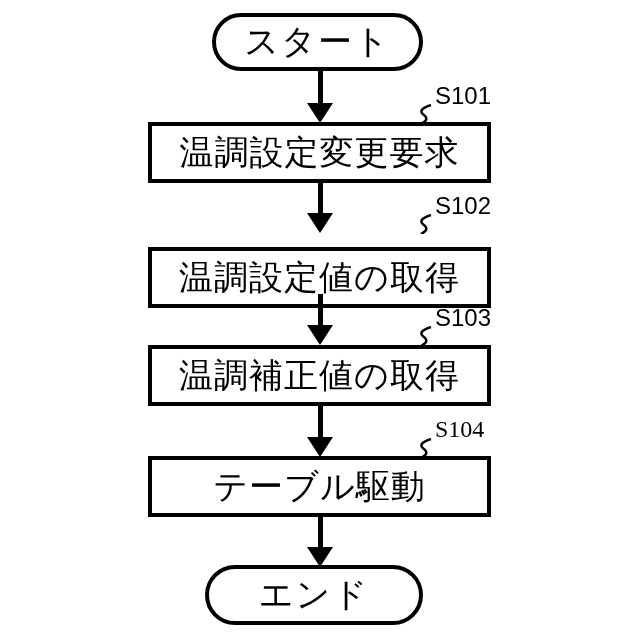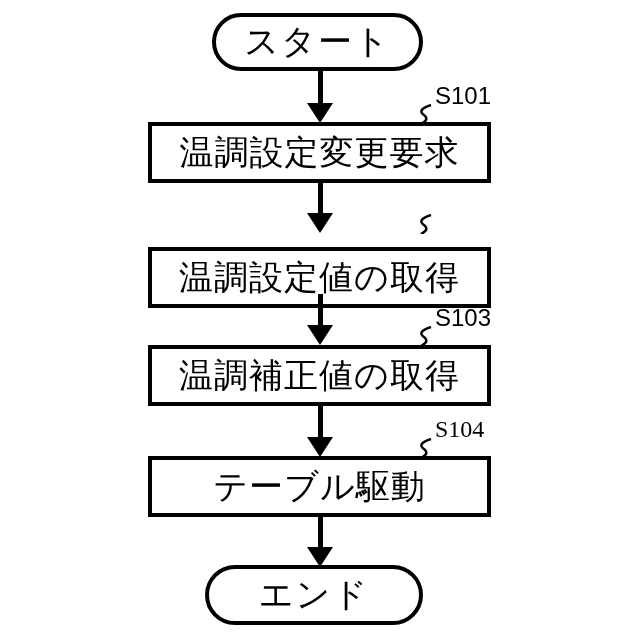--- a/index.html
+++ b/index.html
@@ -76,20 +76,21 @@
   </div>
 
   <div class="arrow" style="top:183px;height:50px;">
     <div class="shaft"></div>
     <div class="head"></div>
   </div>
 
   <svg class="squiggle" style="top:214px;" viewBox="0 0 18 20">
     <path d="M 15 1 C 5 4, 3 8, 8 11 C 12 14, 11 17, 5 20" fill="none" stroke="#000" stroke-width="2.4"></path>
   </svg>
+  <div class="step-id" style="top:192px;">S102</div>
   <div class="process" style="top:247px;">
     <span>温調設定値の取得</span>
   </div>
 
   <div class="arrow" style="top:294px;height:51px;">
     <div class="shaft"></div>
     <div class="head"></div>
   </div>
 
   <svg class="squiggle" style="top:326px;" viewBox="0 0 18 20">

